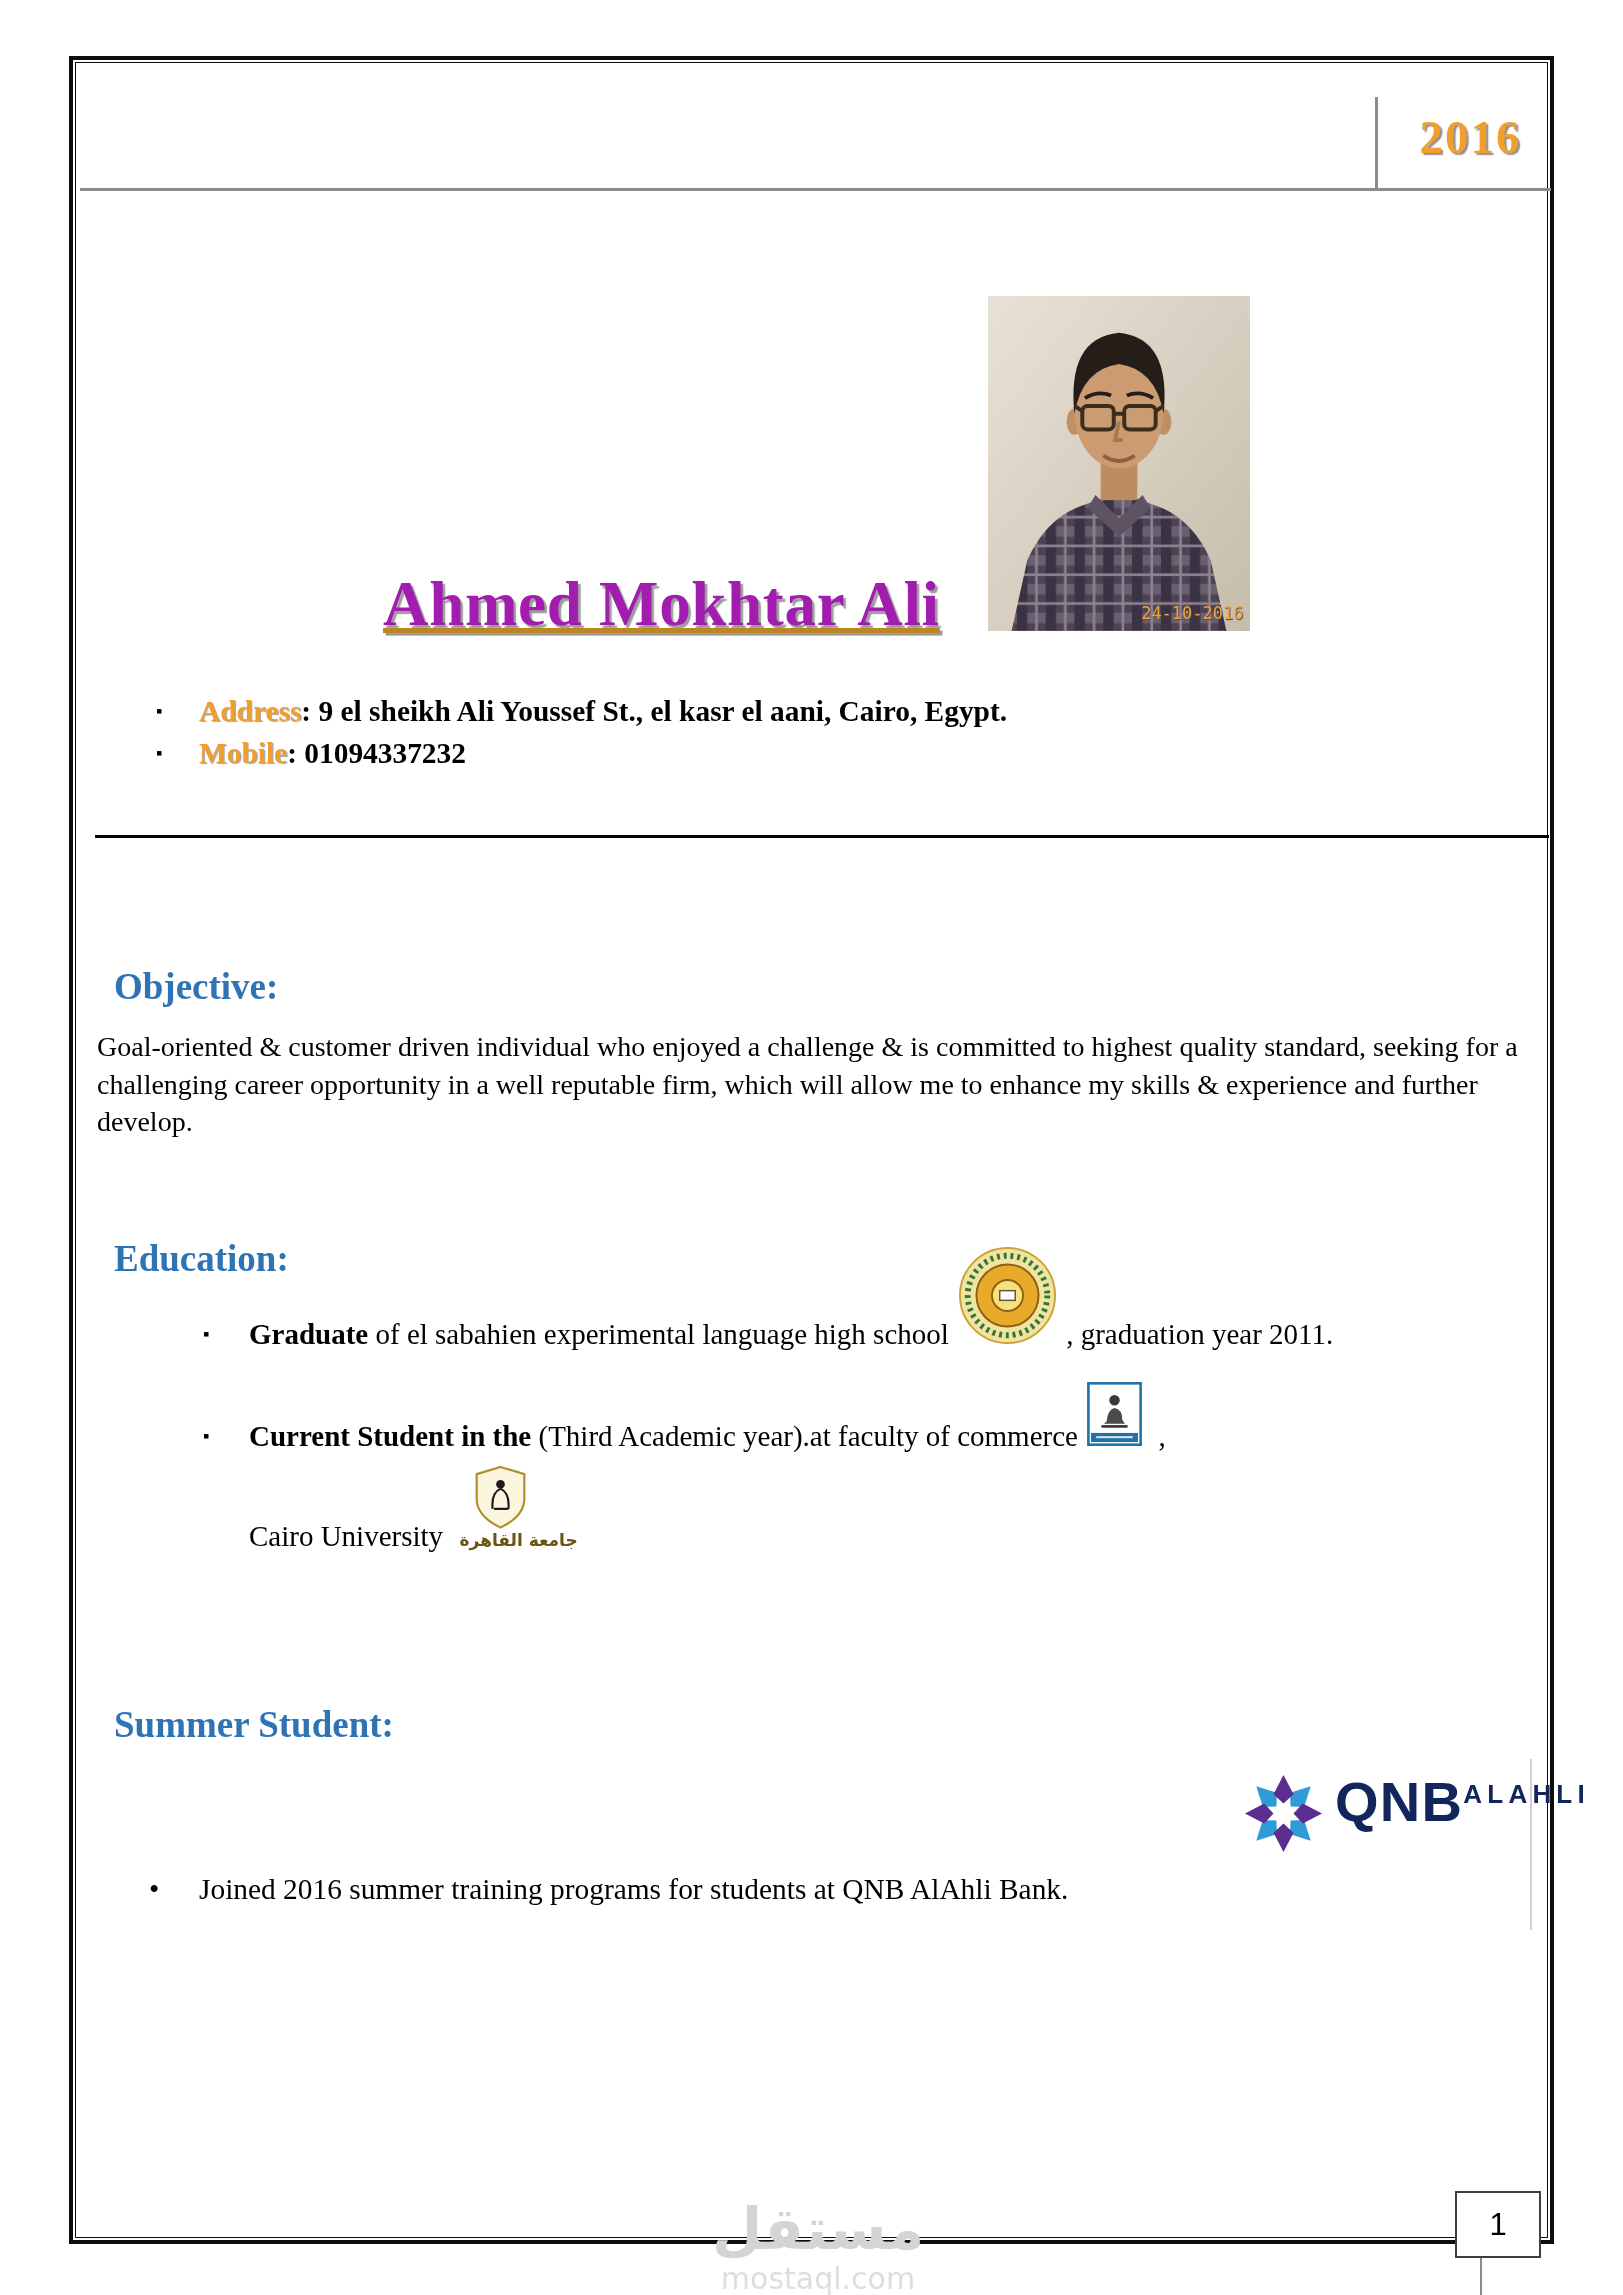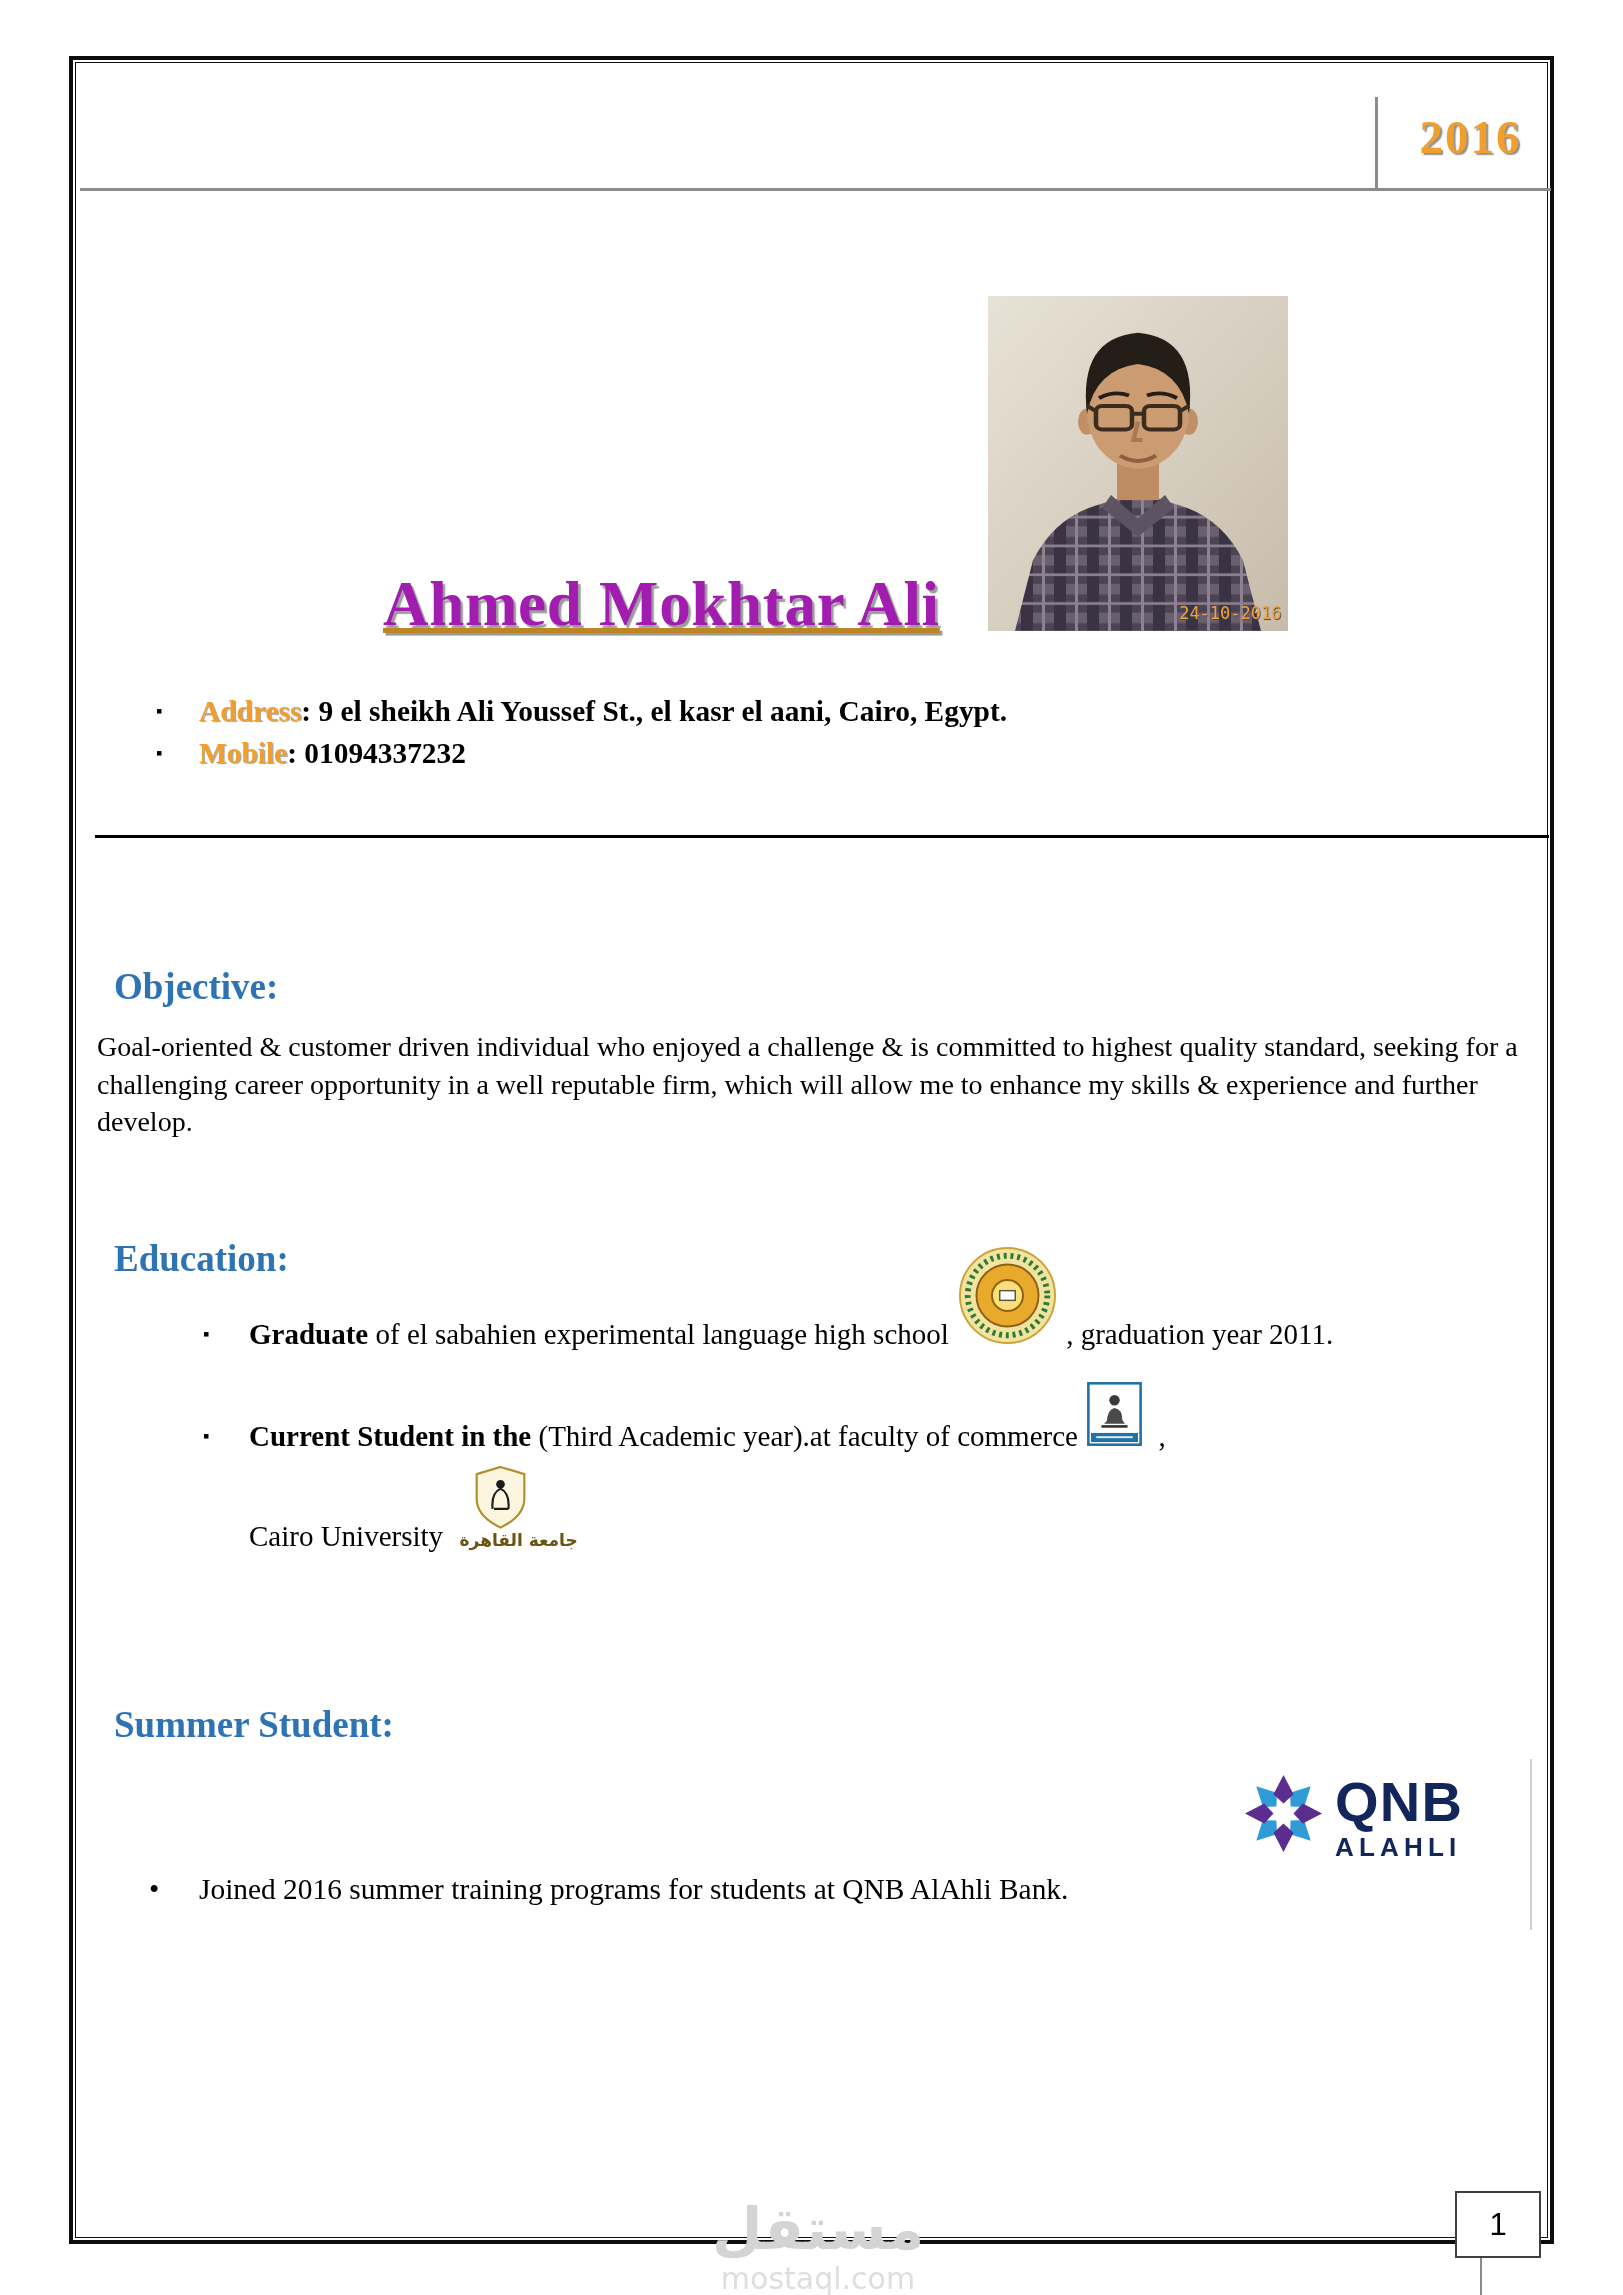--- a/index.html
+++ b/index.html
@@ -17,21 +17,21 @@
   
   .hdr-vline { position:absolute; left:1375px; top:97px; width:2.6px; height:92px; background:#8c8c8c; }
   .hdr-hline { position:absolute; left:80px; top:188px; width:1471px; height:2.6px; background:#8c8c8c; }
   .year {
     position:absolute; left:1392px; top:110px; width:157px; text-align:center;
     font-size:47px; font-weight:bold; letter-spacing:2px; color:#f09e2c;
     text-shadow:2px 2px 1.3px #8f8f8f;
   }
 
   
-  .photo { position:absolute; left:988px; top:296px; width:300px; height:335px; box-shadow:0 0 0 0.7px #c9c2b5 inset; }
+  .photo { position:absolute; left:988px; top:296px; width:262px; height:335px; box-shadow:0 0 0 0.7px #c9c2b5 inset; }
   .photo svg { width:100%; height:100%; display:block; }
   .photo-stamp {
     position:absolute; right:6.5px; bottom:7.9px; font-size:17px; color:#f2a13a;
     font-family:"DejaVu Sans Mono",monospace; text-shadow:0.7px 0.7px 0.7px #4a4a4a;
   }
 
   
   .name {
     position:absolute; left:383px; top:568px; margin:0;
     font-size:63px; font-weight:bold; letter-spacing:0.7px; color:#a21caf;
@@ -71,21 +71,21 @@
   .logo-cairo    { width:82px; height:98px; text-align:center; line-height:1; }
   .logo-cairo svg { width:65px; height:68px; display:block; margin:0 auto; }
   .logo-cairo .cairo-caption {
     display:block; font-size:17px; font-weight:bold; color:#6b5410;
     font-family:"DejaVu Sans",sans-serif; white-space:nowrap;
   }
 
   
   .qnb { position:absolute; left:1245px; top:1775px; display:flex; align-items:flex-start; gap:13px; }
   .qnb-icon { width:77px; height:77px; }
-  .qnb-text { display:flex; flex-direction:column; font-family:"Liberation Sans",sans-serif; color:#13265c; }
+  .qnb-text { display:flex; font-family:"Liberation Sans",sans-serif; color:#13265c; }
   .qnb-name { font-size:56px; font-weight:bold; line-height:0.95; letter-spacing:1.3px; }
   .qnb-sub  { font-size:26px; font-weight:bold; letter-spacing:5.2px; margin-top:3.9px; }
   .vline-right { position:absolute; left:1530px; top:1759px; width:2px; height:171px; background:#d0d0d0; }
 
   .training-item { position:absolute; left:149px; top:1873px; font-size:29.4px; white-space:nowrap; }
   .dot { display:inline-block; width:50px; font-size:29.4px; }
 
   
   .page-num-box {
     position:absolute; left:1455px; top:2191px; width:86px; height:67px;

